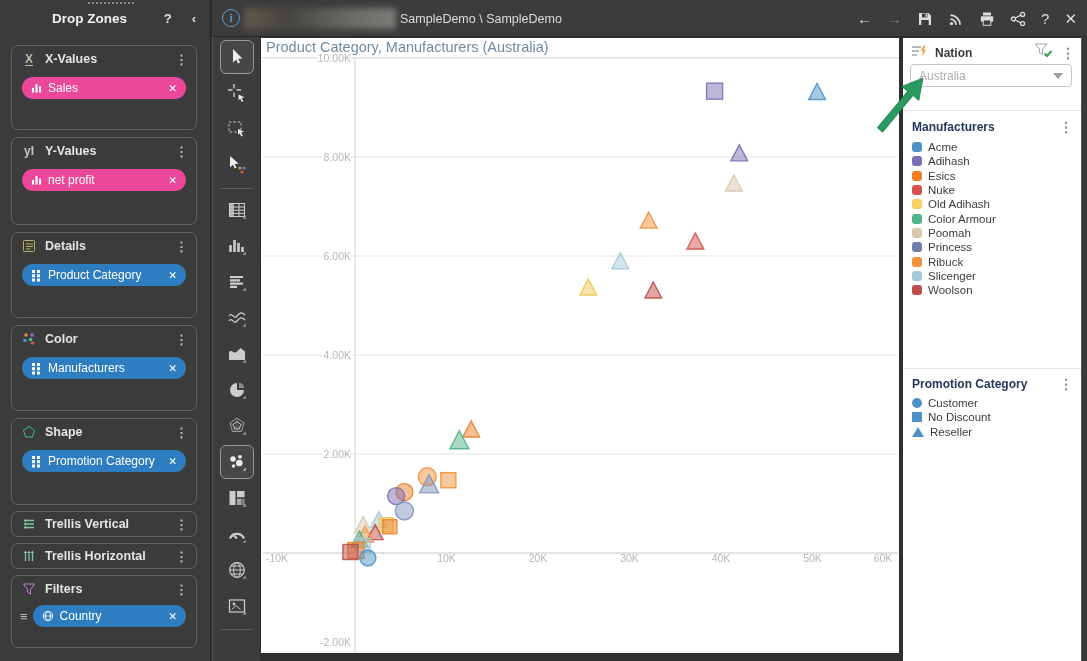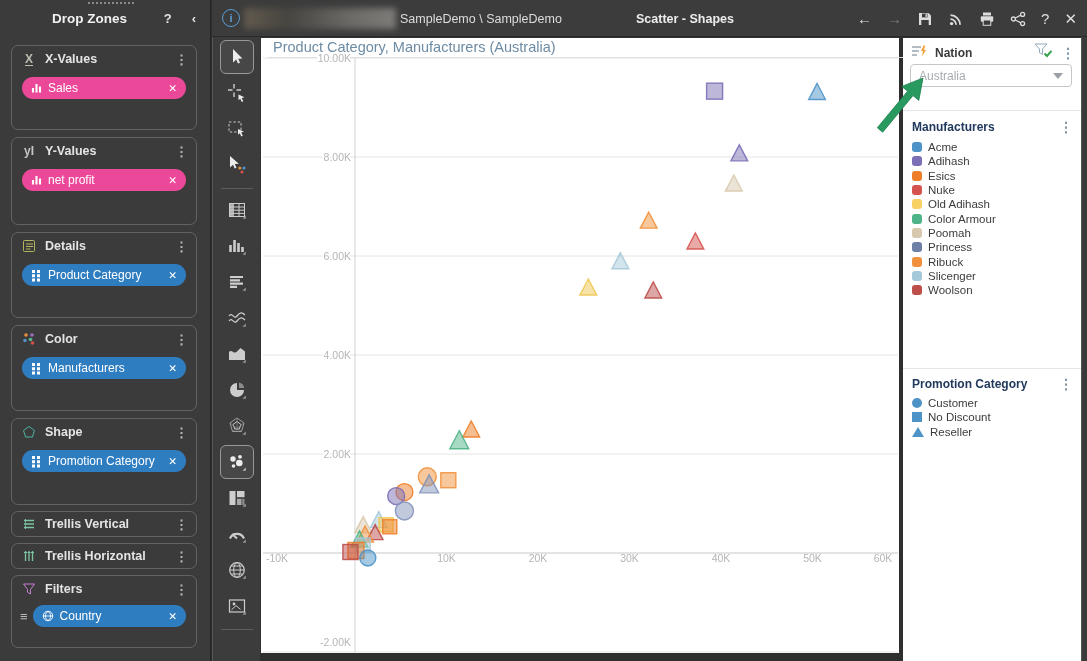--- a/index.html
+++ b/index.html
@@ -63,21 +63,21 @@
   .toolbar { position:absolute; left:212px; top:37px; width:48px; height:624px; background:#3c3c3c;
              border-left:1px solid #555; display:flex; flex-direction:column; align-items:center;
              padding-top:3px; }
   .tool { width:34px; height:34px; margin-bottom:2px; border-radius:6px; border:1px solid transparent;
           display:flex; align-items:center; justify-content:center; }
   .tool.active { border-color:#989898; background:#474747; }
   .tdivider { width:32px; height:1px; background:#5d5d5d; margin:4px 0; }
 
   
   .chart { position:absolute; left:261px; top:38px; width:638px; height:615px; background:#fff; }
-  .chart-title { position:absolute; left:7px; top:0; width:100%; height:20px; line-height:19px;
+  .chart-title { position:absolute; left:0; top:0; width:100%; height:20px; line-height:19px;
                  padding-left:5px; font-size:14.5px; color:#6d8ba4;
                  border-bottom:1px solid #d8d8d8; }
   #plot { position:absolute; left:0; top:0; }
 
   
   .rpanel { position:absolute; left:903px; top:38px; width:178px; height:623px; background:#fff; }
   .nation-row { position:absolute; left:8px; right:6px; top:6px; height:18px;
                 display:flex; align-items:center; gap:8px; }
   .nation-label { font-size:12px; font-weight:bold; color:#3a3a3a; flex:1; }
   .pmenu { color:#7f96a8; font-size:14px; font-weight:bold; line-height:14px; }
@@ -272,21 +272,20 @@
           <span class="pclose">✕</span>
         </div>
       </div>
     </div>
   </div>
 
   <div class="topbar">
     <div class="info-circle">i</div>
     <div class="blurblock"></div>
     <div class="doc-title">SampleDemo \ SampleDemo</div>
-    <div class="view-title">Scatter - Shapes</div>
     <div class="tb-icons">
       <span class="ti">←</span>
       <span class="ti disabled">→</span>
       <span class="ti">
         <svg width="16" height="16" viewBox="0 0 16 16">
             <path d="M2 2h9.5L14 4.5V14H2Z" fill="#dcdcdc"></path>
             <rect x="5" y="2.6" width="5.5" height="3.8" fill="#3c3c3c"></rect>
             <rect x="8.5" y="3.1" width="1.4" height="2.8" fill="#dcdcdc"></rect>
             <rect x="4.3" y="9" width="7.4" height="5" fill="#3c3c3c"></rect>
           </svg>

